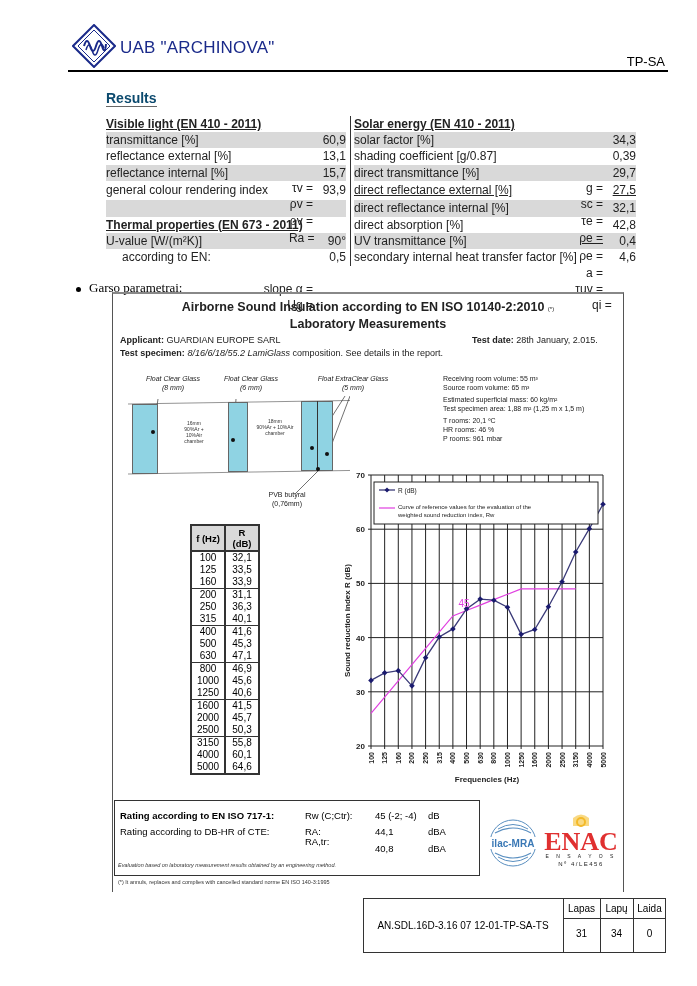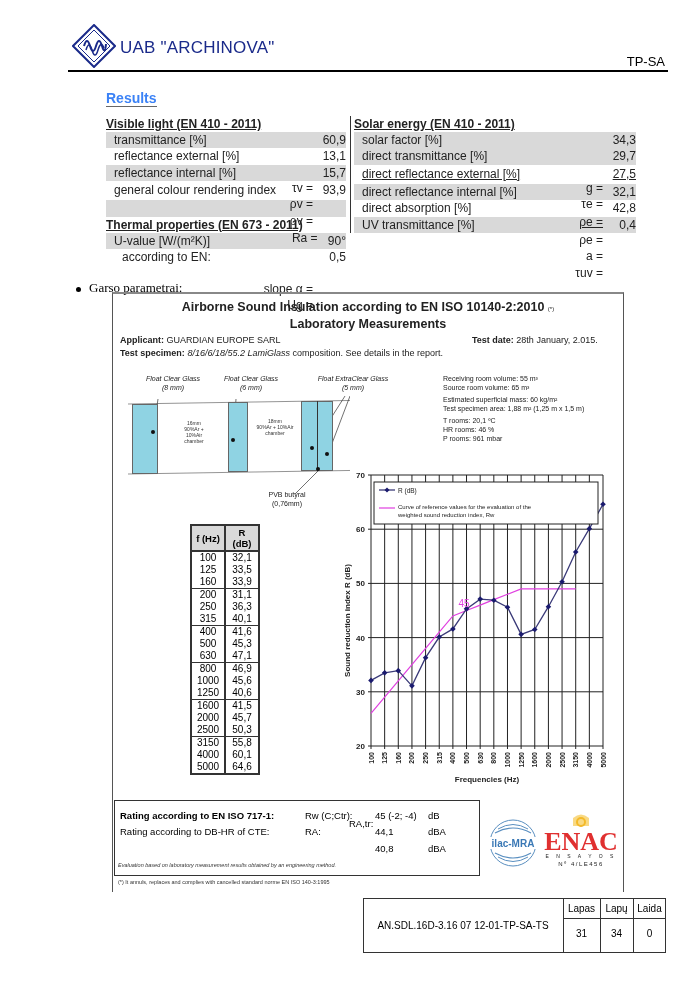--- a/index.html
+++ b/index.html
@@ -6,26 +6,26 @@
   body { width: 697px; height: 986px; background: #ffffff; position: relative; font-family: "Liberation Sans", sans-serif; color: #000; overflow: hidden; }
   .abs { position: absolute; }
 
   
   .logo { left: 72px; top: 24px; width: 44px; height: 44px; }
   .company { left: 120px; top: 38px; font-size: 17px; color: #1a2a8a; letter-spacing: 0.2px; }
   .docid { right: 32px; top: 54px; font-size: 13px; }
   .header-rule { left: 68px; top: 70px; width: 600px; height: 2px; background: #000; }
 
   
-  .results-title { left: 106px; top: 90px; font-size: 14px; font-weight: bold; color: #3b82f6; border-bottom: 1px solid #666; }
+  .results-title { left: 106px; top: 90px; font-size: 14px; font-weight: bold; color: #0c4a6e; border-bottom: 1px solid #666; }
   .col { position: absolute; font-size: 12px; color: #222; }
   .col-left { left: 106px; top: 116px; width: 240px; }
   .col-right { left: 350px; top: 116px; width: 286px; border-left: 1px solid #333; padding-left: 3px; }
   .sec-title { font-weight: bold; font-size: 12px; text-decoration: underline; height: 16px; line-height: 16px; }
-  .row { display: flex; height: 16.4px; line-height: 16.4px; padding-left: 8px; }
+  .row { display: flex; height: 16.4px; line-height: 16.4px; }
   .row.shade { background: #d9d9d9; }
   .row .lbl { flex: 1; white-space: nowrap; }
   .row .sym { width: 52px; text-align: right; padding-right: 3px; white-space: nowrap; margin-top: 48px; }
   .row .val { width: 30px; text-align: right; }
   .row.blank { background: #d9d9d9; }
 
   
   .bullet { left: 76px; top: 280px; font-family: "Liberation Serif", serif; font-size: 13px; }
   .bullet .dot { display: inline-block; width: 5px; height: 5px; border-radius: 50%; background: #000; margin-right: 8px; vertical-align: middle; }
 
@@ -121,20 +121,25 @@
   </div>
 </div>
 
 <div class="col col-right">
   <div class="sec-title">Solar energy (EN 410 - 2011)</div>
   <div class="row shade">
     <span class="lbl">solar factor [%]</span>
     <span class="sym">g =</span>
     <span class="val">34,3</span>
   </div>
+  <div class="row">
+    <span class="lbl">shading coefficient [g/0.87]</span>
+    <span class="sym">sc =</span>
+    <span class="val">0,39</span>
+  </div>
   <div class="row shade">
     <span class="lbl">direct transmittance [%]</span>
     <span class="sym">τe =</span>
     <span class="val">29,7</span>
   </div>
   <div class="row" style="height:19px;line-height:19px;text-decoration:underline;">
     <span class="lbl">direct reflectance external [%]</span>
     <span class="sym">ρe =</span>
     <span class="val">27,5</span>
   </div>
@@ -145,20 +150,25 @@
   </div>
   <div class="row">
     <span class="lbl">direct absorption [%]</span>
     <span class="sym">a =</span>
     <span class="val">42,8</span>
   </div>
   <div class="row shade">
     <span class="lbl">UV transmittance [%]</span>
     <span class="sym">τuv =</span>
     <span class="val">0,4</span>
+  </div>
+  <div class="row">
+    <span class="lbl">secondary internal heat transfer factor [%]</span>
+    <span class="sym">qi =</span>
+    <span class="val">4,6</span>
   </div>
 </div>
 
 <div class="abs bullet">
   <span class="dot"></span><span>Garso parametrai:</span>
 </div>
 
 <div class="abs frame"></div>
 <div class="abs rpt-title">
   <span>Airborne Sound Insulation according to EN ISO 10140-2:2010</span>
@@ -401,21 +411,21 @@
 
 <div class="abs rating-box"></div>
 <div class="abs rating-row" style="left:120px;top:810px;font-weight:bold;">Rating according to EN ISO 717-1:</div>
 <div class="abs rating-row" style="left:305px;top:810px;">Rw (C;Ctr):</div>
 <div class="abs rating-row" style="left:375px;top:810px;">45 (-2; -4)</div>
 <div class="abs rating-row" style="left:428px;top:810px;">dB</div>
 <div class="abs rating-row" style="left:120px;top:826px;">Rating according to DB-HR of CTE:</div>
 <div class="abs rating-row" style="left:305px;top:826px;">RA:</div>
 <div class="abs rating-row" style="left:375px;top:826px;">44,1</div>
 <div class="abs rating-row" style="left:428px;top:826px;">dBA</div>
-<div class="abs rating-row" style="left:305px;top:818px;margin-left:44px;">RA,tr:</div>
+<div class="abs rating-row" style="left:305px;top:836px;">RA,tr:</div>
 <div class="abs rating-row" style="left:375px;top:843px;">40,8</div>
 <div class="abs rating-row" style="left:428px;top:843px;">dBA</div>
 <div class="abs eval-note">Evaluation based on laboratory measurement results obtained by an engineering method.</div>
 <div class="abs foot-note">(*) It annuls, replaces and complies with cancelled standard norme EN ISO 140-3:1995</div>
 
 <svg class="abs" style="left:487px;top:818px;" width="52" height="50">
   <circle cx="26" cy="25" r="23" fill="none" stroke="#5a8fc0" stroke-width="1"></circle>
   <path d="M8,15 Q26,5 44,15" fill="none" stroke="#5a8fc0" stroke-width="1.2"></path>
   <path d="M11,11 Q26,2 41,11" fill="none" stroke="#5a8fc0" stroke-width="1"></path>
   <path d="M8,35 Q26,45 44,35" fill="none" stroke="#5a8fc0" stroke-width="1.2"></path>

